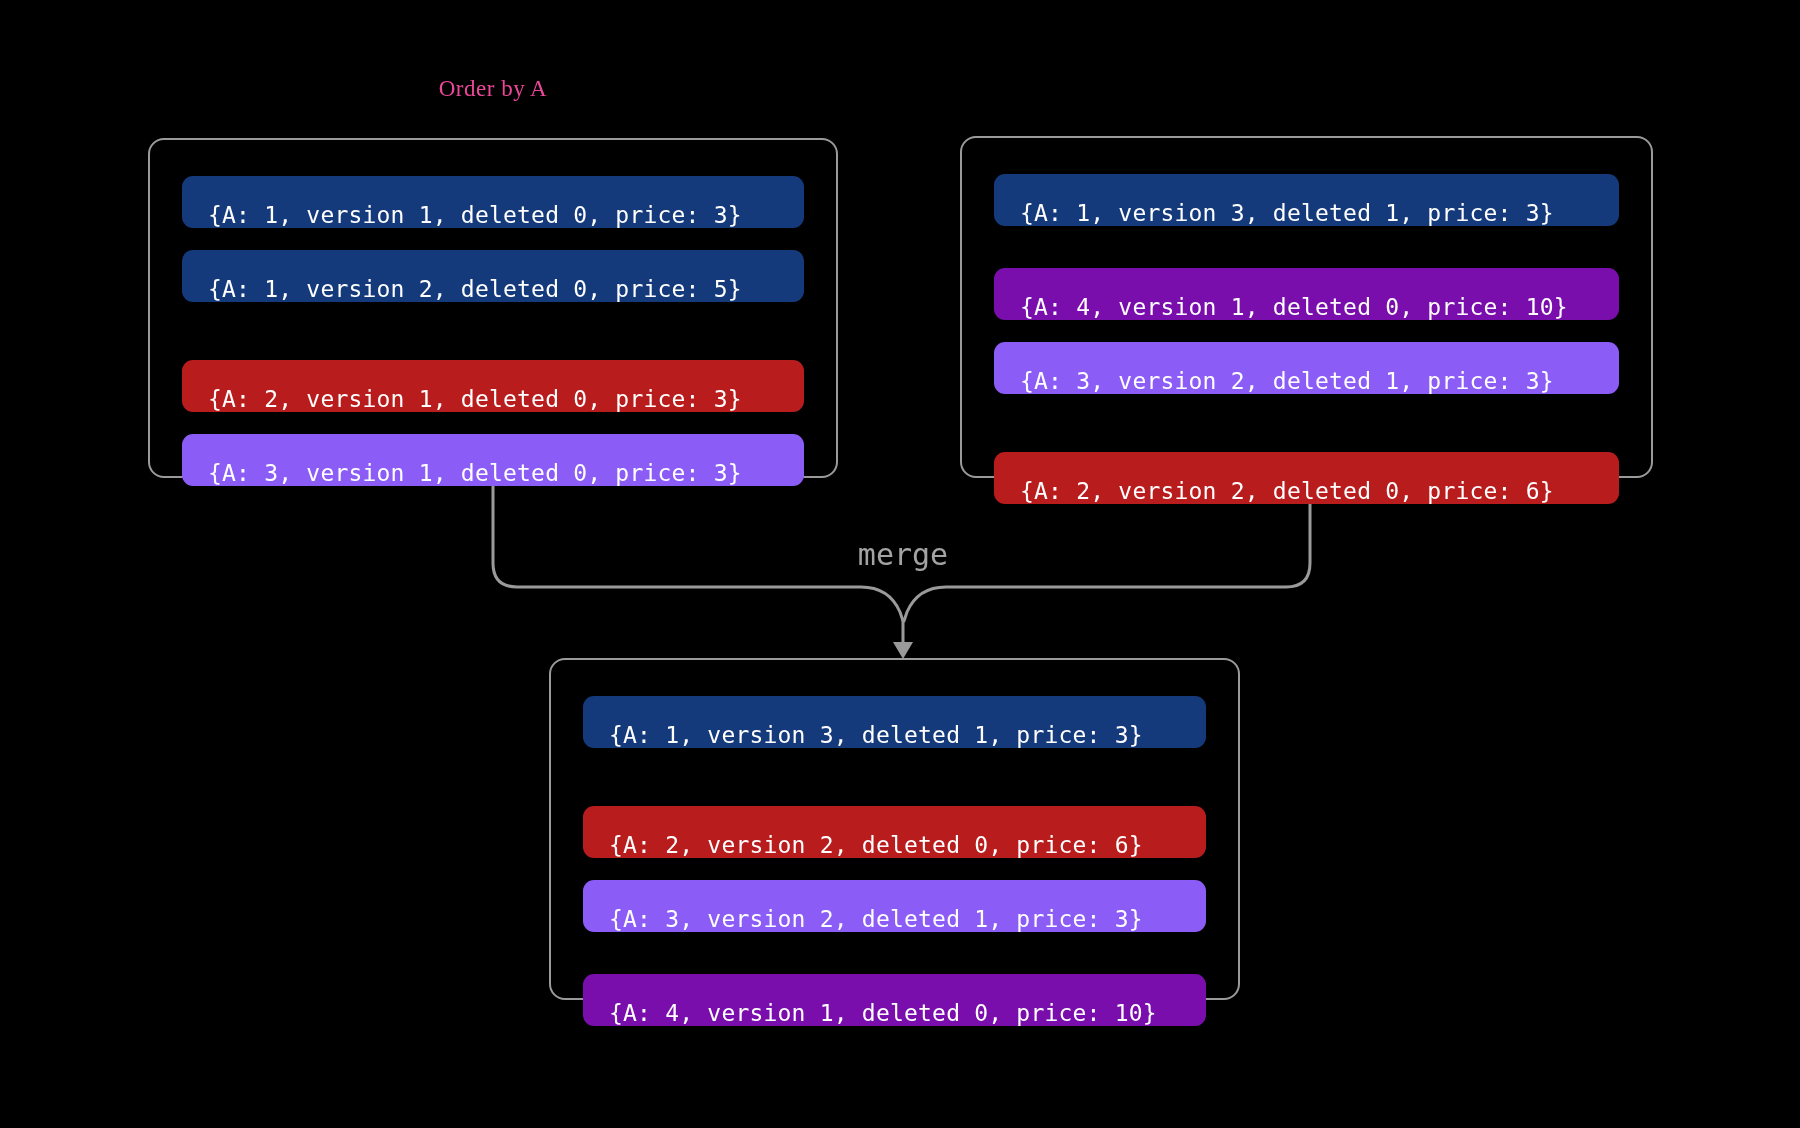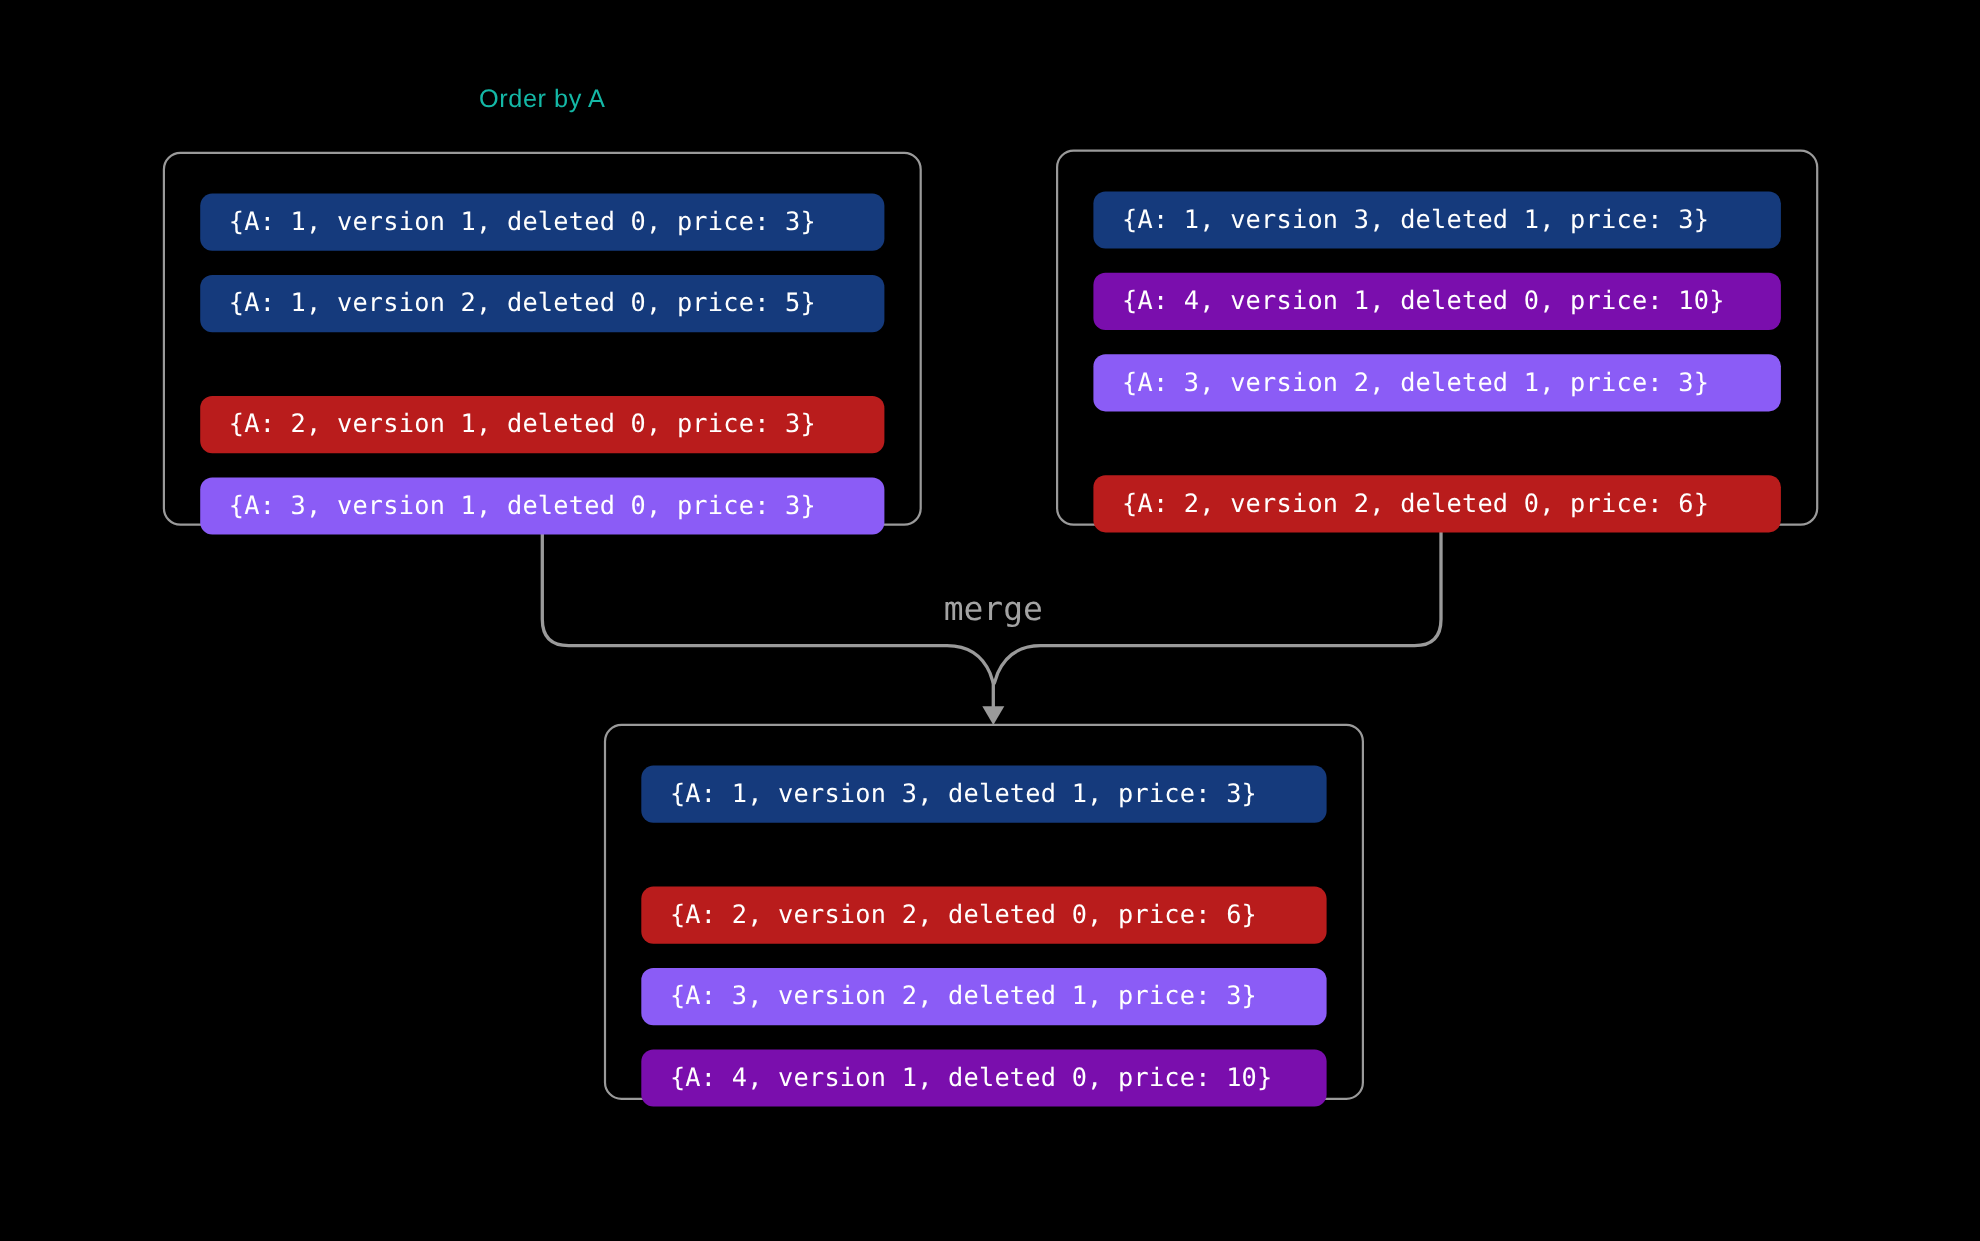--- a/index.html
+++ b/index.html
@@ -27,57 +27,57 @@
     border-radius: 16px;
     background: transparent;
   }
   #panel-left   { left: 148px; top: 138px; width: 690px; height: 340px; }
   #panel-right  { left: 960px; top: 136px; width: 693px; height: 342px; }
   #panel-merged { left: 549px; top: 658px; width: 691px; height: 342px; }
 
   
   .caption {
     position: absolute;
-    color: #14b8a6;
+    color: #ec4899;
     font-size: 23px;
     letter-spacing: 0.5px;
     white-space: nowrap;
     text-align: center;
-    font-family: Liberation Sans, sans-serif;
+    font-family: Liberation Serif, serif;
   }
   #caption-left  { left: 148px; top: 76px; width: 690px; }
   #caption-right { left: 960px; top: 76px; width: 693px; }
 
   
   .rowstack {
     position: absolute;
     left: 32px;
     right: 32px;
     top: 36px;
     display: flex;
     flex-direction: column;
     gap: 22px;
   }
   .row {
     height: 52px;
     border-radius: 11px;
     display: flex;
-    align-items: center;
+    align-items: flex-end;
     padding-left: 26px;
     box-sizing: border-box;
     color: #ffffff;
     font-size: 23px;
     letter-spacing: 0.2px;
     white-space: nowrap;
     font-family: "DejaVu Sans Mono", "Liberation Mono", monospace;
   }
   .row.blue   { background: #153a7c; }
   .row.green  { background: #b91c1c; margin-top: 36px; }
   .row.red    { background: #8b5cf6; }
-  .row.purple { background: #7a0ead; }
+  .row.purple { background: #7a0ead; margin-top: 20px; }
 
   
   #connector {
     position: absolute;
     left: 0;
     top: 0;
     width: 1800px;
     height: 1128px;
     pointer-events: none;
   }

